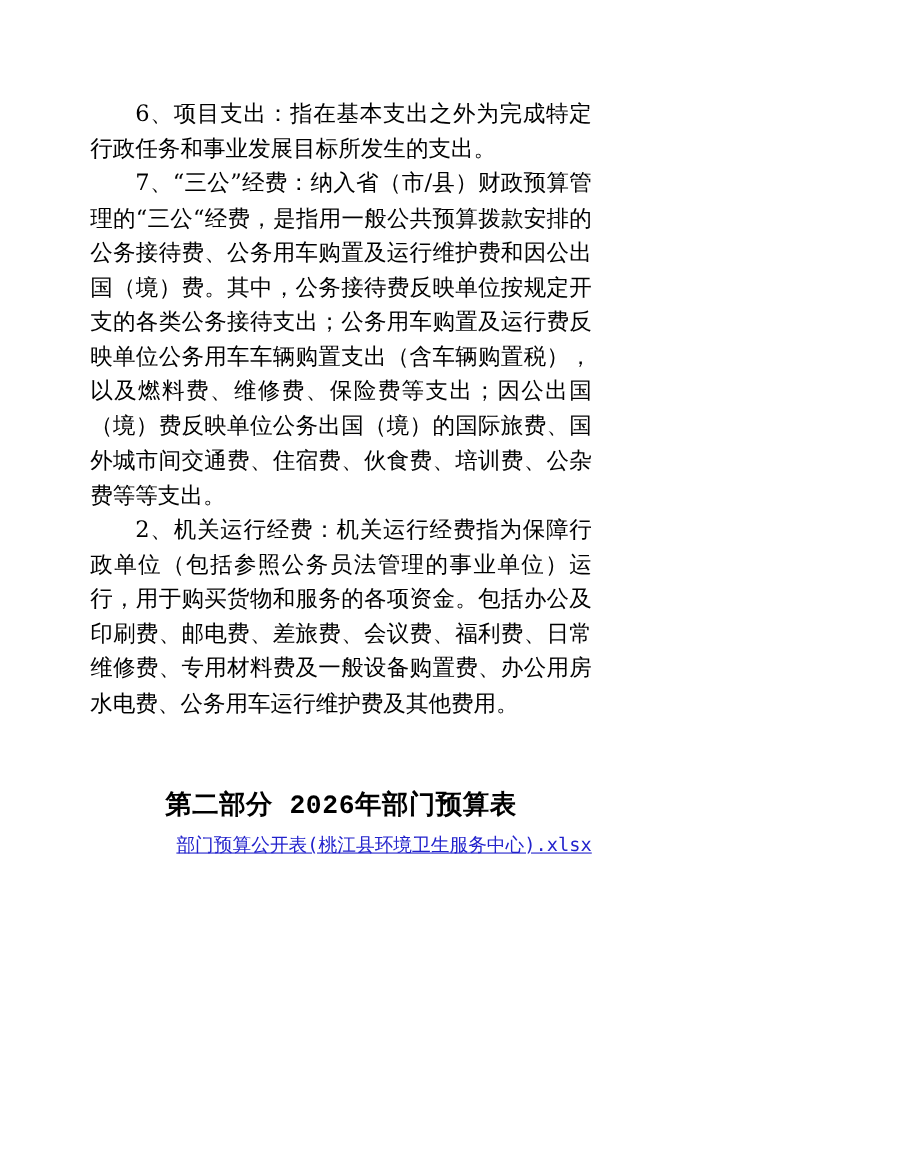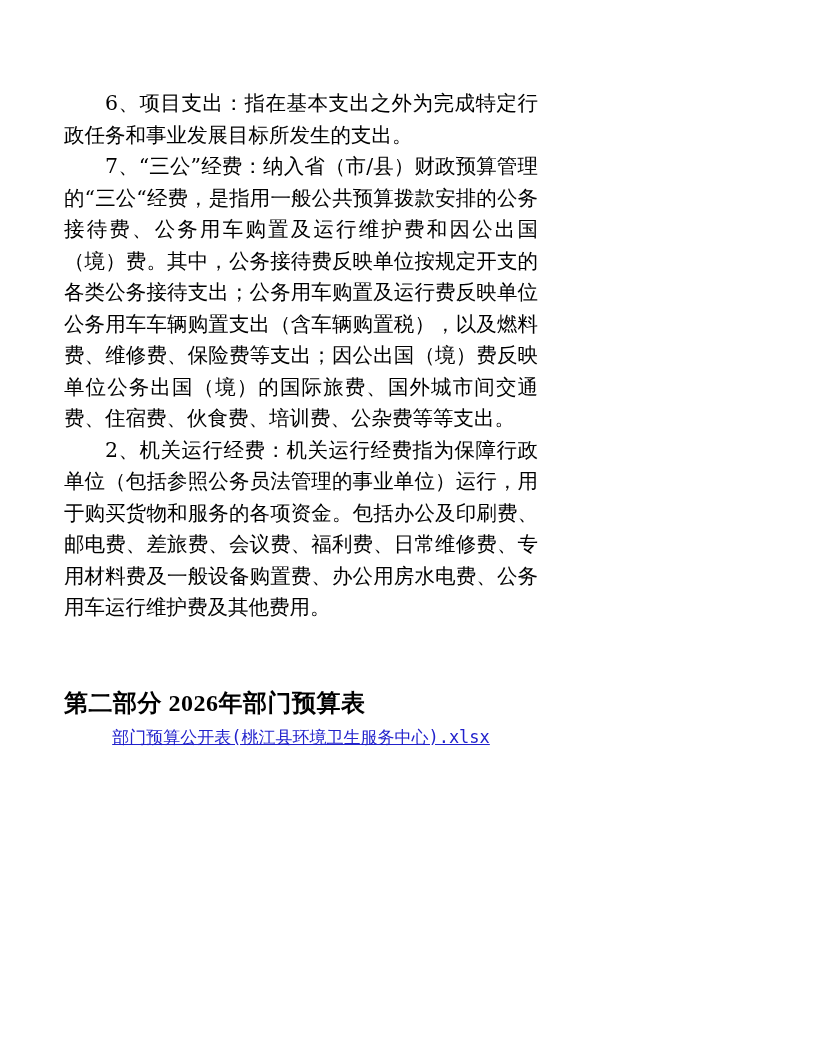--- a/index.html
+++ b/index.html
@@ -12,48 +12,49 @@
     background: #ffffff;
     font-family: "DejaVu Serif", "Liberation Serif", serif;
     color: #000000;
     overflow: hidden;
   }
   .page {
     position: relative;
     width: 656px;
     height: 1056px;
     box-sizing: border-box;
-    padding: 88px 118px 0 64px;
+    padding: 88px 118px 0 82px;
   }
   .body-text {
     font-family: "DejaVu Serif", "Liberation Serif", serif;
     font-size: 20.5px;
     line-height: 31.5px;
     text-align: justify;
     text-justify: inter-ideograph;
     letter-spacing: 0px;
   }
   .para {
     margin: 0 0 0 0;
     text-indent: 41px;
   }
   .spacer-block {
     height: 62px;
   }
   .section-heading {
     margin: 0;
-    font-family: Liberation Serif, serif;
+    text-align: center;
+    font-family: Liberation Mono, monospace;
     font-weight: bold;
     font-size: 24px;
     line-height: 34px;
     letter-spacing: 0.5px;
   }
   .attachment-line {
     margin-top: 6px;
-    text-align: center;
+    text-align: right;
   }
   .attachment-link {
     font-family: "DejaVu Sans Mono", "Liberation Mono", monospace;
     font-size: 17px;
     color: #2222cc;
     text-decoration: underline;
     cursor: pointer;
   }
 </style>
 </head>

